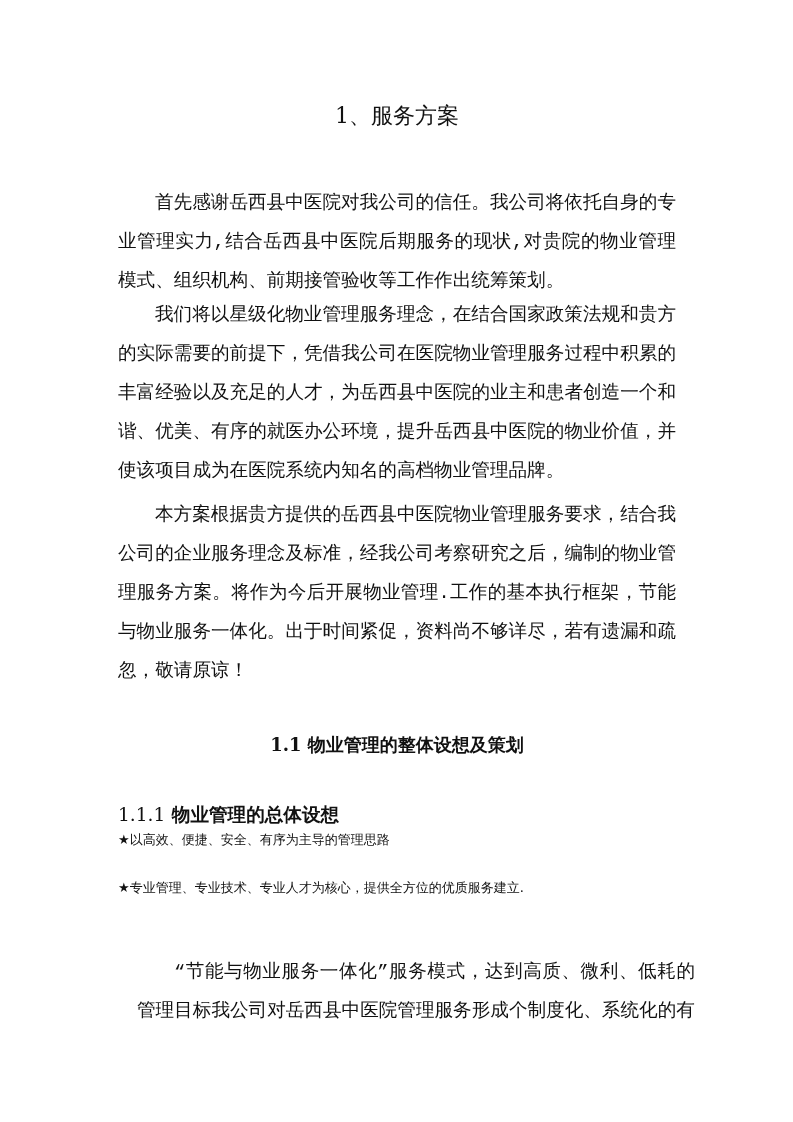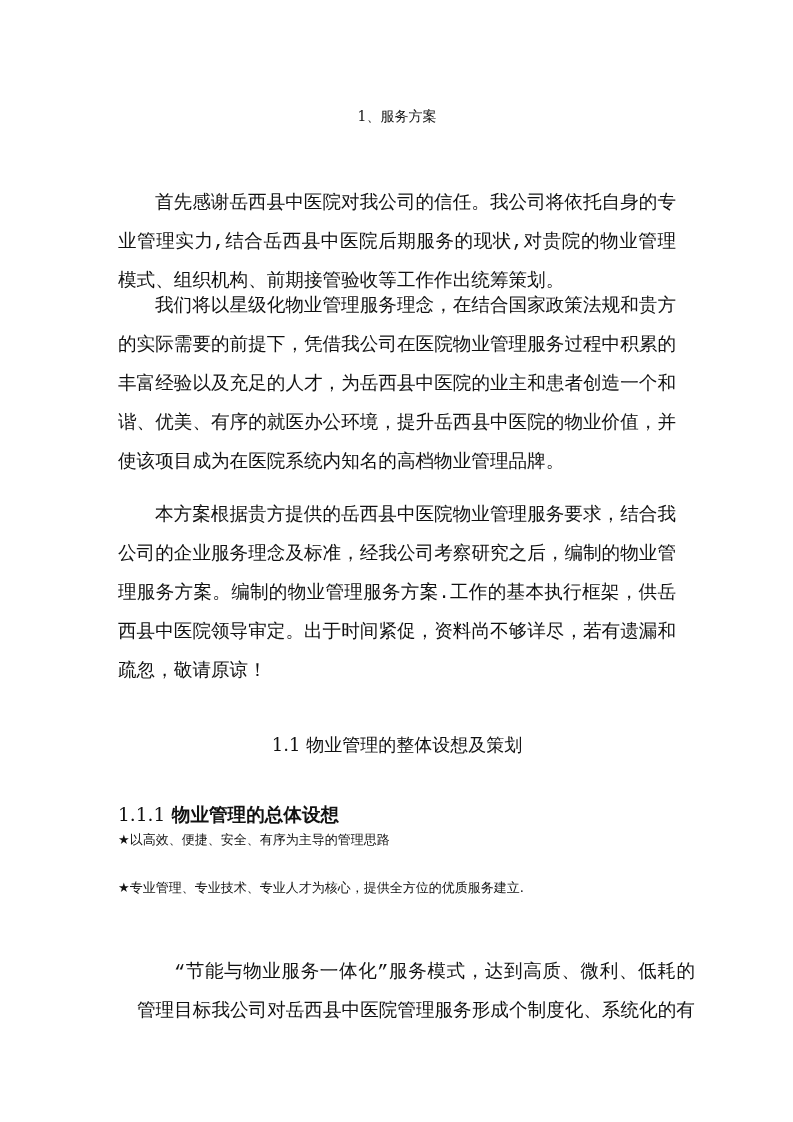--- a/index.html
+++ b/index.html
@@ -1,38 +1,38 @@
 <!DOCTYPE html>
 <html><head>
 <meta charset="utf-8">
 <style>
   html, body { margin: 0; padding: 0; background: #ffffff; }
   body { width: 793px; height: 1122px; position: relative; overflow: hidden;
          font-family: "DejaVu Serif", "Liberation Serif", serif; color: #111; }
   .page { position: absolute; left: 118px; top: 0; width: 558px; }
   .title { position: absolute; top: 103px; left: 0; width: 558px; text-align: center;
-           font-size: 14px; line-height: 26px; }
+           font-size: 22px; line-height: 26px; }
   .para { position: absolute; left: 0; width: 558px; font-size: 18.6px; line-height: 39px;
           text-align: justify; text-justify: inter-character; margin: 0; }
   .indent { text-indent: 37px; font-family: Liberation Mono, monospace; }
-  .h2 { position: absolute; left: 0; width: 558px; text-align: center; font-size: 18px; line-height: 26px; }
+  .h2 { position: absolute; left: 0; width: 558px; text-align: center; font-size: 18px; line-height: 26px; font-weight: bold; }
   .h3 { position: absolute; left: 0; font-size: 18.6px; line-height: 26px; font-weight: bold; }
   .h3 .num { font-weight: normal; }
   .bullet { position: absolute; left: 0; width: 558px; font-size: 13px; line-height: 39px; margin: 0; text-align: justify; }
   .star { font-family: "DejaVu Sans", sans-serif; }
 </style>
 </head>
 <body>
 
 <div class="page">
   <div class="title">1、服务方案</div>
 
   <p class="para indent" style="top:184px;">首先感谢岳西县中医院对我公司的信任。我公司将依托自身的专业管理实力,结合岳西县中医院后期服务的现状,对贵院的物业管理模式、组织机构、前期接管验收等工作作出统筹策划。</p>
-  <p class="para indent" style="top:287px;">我们将以星级化物业管理服务理念，在结合国家政策法规和贵方的实际需要的前提下，凭借我公司在医院物业管理服务过程中积累的丰富经验以及充足的人才，为岳西县中医院的业主和患者创造一个和谐、优美、有序的就医办公环境，提升岳西县中医院的物业价值，并使该项目成为在医院系统内知名的高档物业管理品牌。</p>
-  <p class="para indent" style="top:496px;">本方案根据贵方提供的岳西县中医院物业管理服务要求，结合我公司的企业服务理念及标准，经我公司考察研究之后，编制的物业管理服务方案。编制的物业管理服务方案.工作的基本执行框架，供岳西县中医院领导审定。出于时间紧促，资料尚不够详尽，若有遗漏和疏忽，敬请原谅！</p>
+  <p class="para indent" style="top:296px;">我们将以星级化物业管理服务理念，在结合国家政策法规和贵方的实际需要的前提下，凭借我公司在医院物业管理服务过程中积累的丰富经验以及充足的人才，为岳西县中医院的业主和患者创造一个和谐、优美、有序的就医办公环境，提升岳西县中医院的物业价值，并使该项目成为在医院系统内知名的高档物业管理品牌。</p>
+  <p class="para indent" style="top:496px;">本方案根据贵方提供的岳西县中医院物业管理服务要求，结合我公司的企业服务理念及标准，经我公司考察研究之后，编制的物业管理服务方案。将作为今后开展物业管理.工作的基本执行框架，节能与物业服务一体化。出于时间紧促，资料尚不够详尽，若有遗漏和疏忽，敬请原谅！</p>
 
   <div class="h2" style="top:732px;">1.1 物业管理的整体设想及策划</div>
 
   <div class="h3" style="top:782px;margin-top:20px;">
     <span class="num">1.1.1</span>
     <span>物业管理的总体设想</span>
   </div>
 
   <p class="bullet" style="top:820px;">
     <span class="star">★</span><span>以高效、便捷、安全、有序为主导的管理思路</span>

